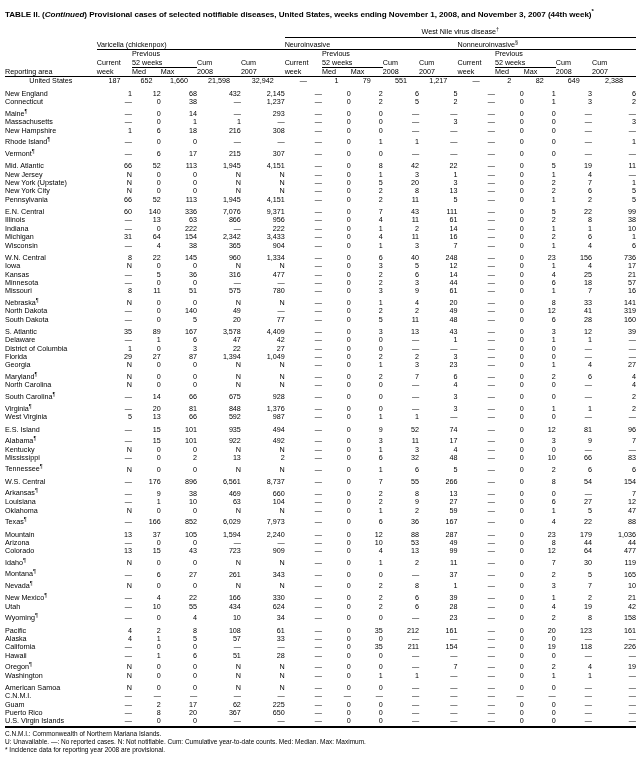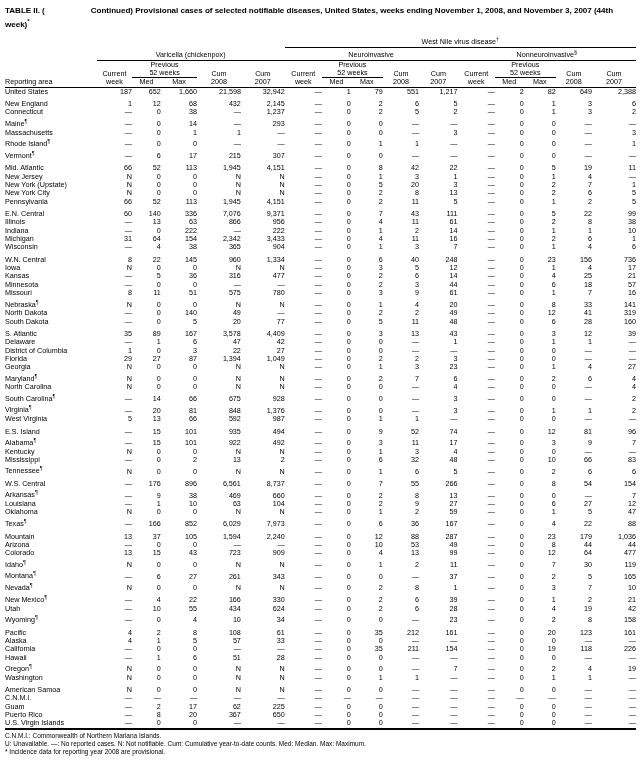--- a/index.html
+++ b/index.html
@@ -17,21 +17,21 @@
     padding:6px 5px 4px 5px;
     position:relative;
   }
   .title{
     font-size:8.1px;
     line-height:10.3px;
     font-weight:bold;
     margin:0 0 5px 0;
     letter-spacing:-0.05px;
   }
-  .title .cont{font-weight:bold;margin-left:46px;}
+  .title .cont{font-style:italic;font-weight:bold;}
   .title .sup{font-size:6px;vertical-align:super;font-weight:bold;}
 
   table.tbl{
     border-collapse:collapse;
     width:631px;
     table-layout:fixed;
     font-size:7.2px;
     line-height:8.35px;
   }
   table.tbl td, table.tbl th{
@@ -48,32 +48,31 @@
 
   
   .hdr-group{
     font-size:7.2px;
     font-weight:bold;
     text-align:center;
     padding-bottom:1px;
   }
   .hdr-sub{
     font-size:7.2px;
-    text-align:center;
     font-weight:bold;
     padding-bottom:0px;
   }
   .hdr-cell{
     font-size:7.2px;
-    text-align:center;
+    text-align:left;
     padding-bottom:1px;
     font-weight:normal;
   }
   .rule-thin{border-bottom:0.8px solid #000;}
-  .rule-top{border-top:1.1px solid #000;}
+  .rule-top{border-top:1.1px solid #000;text-align:center;}
   .grp-gap td{height:4px;line-height:4px;font-size:0;}
 
   .foot{
     font-size:6.5px;
     line-height:8.1px;
     margin-top:2px;
     width:631px;
   }
   .foot div{padding-left:0;}
   .foot .ind{padding-left:6px;text-indent:-6px;}
@@ -264,20 +263,38 @@
           <td class="num">0</td>
           <td class="num">—</td>
           <td class="num">3</td>
           <td class="num">—</td>
           <td class="num">0</td>
           <td class="num">0</td>
           <td class="num">—</td>
           <td class="num">3</td>
         </tr>
         <tr>
+          <td class="area">New Hampshire</td>
+          <td class="num">1</td>
+          <td class="num">6</td>
+          <td class="num">18</td>
+          <td class="num">216</td>
+          <td class="num">308</td>
+          <td class="num">—</td>
+          <td class="num">0</td>
+          <td class="num">0</td>
+          <td class="num">—</td>
+          <td class="num">—</td>
+          <td class="num">—</td>
+          <td class="num">0</td>
+          <td class="num">0</td>
+          <td class="num">—</td>
+          <td class="num">—</td>
+        </tr>
+        <tr>
           <td class="area">Rhode Island<span class="sup">¶</span></td>
           <td class="num">—</td>
           <td class="num">0</td>
           <td class="num">0</td>
           <td class="num">—</td>
           <td class="num">—</td>
           <td class="num">—</td>
           <td class="num">0</td>
           <td class="num">1</td>
           <td class="num">1</td>

